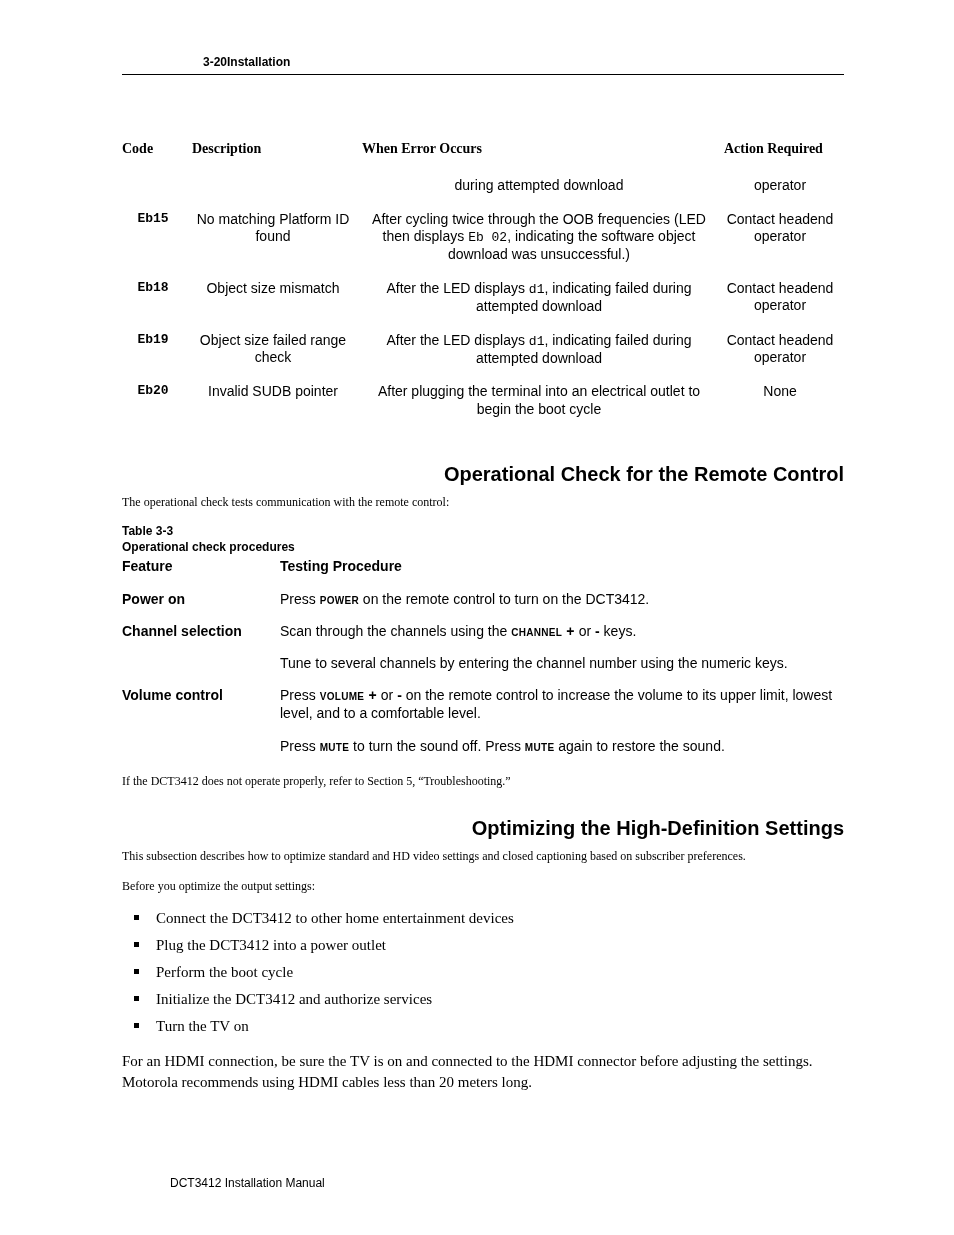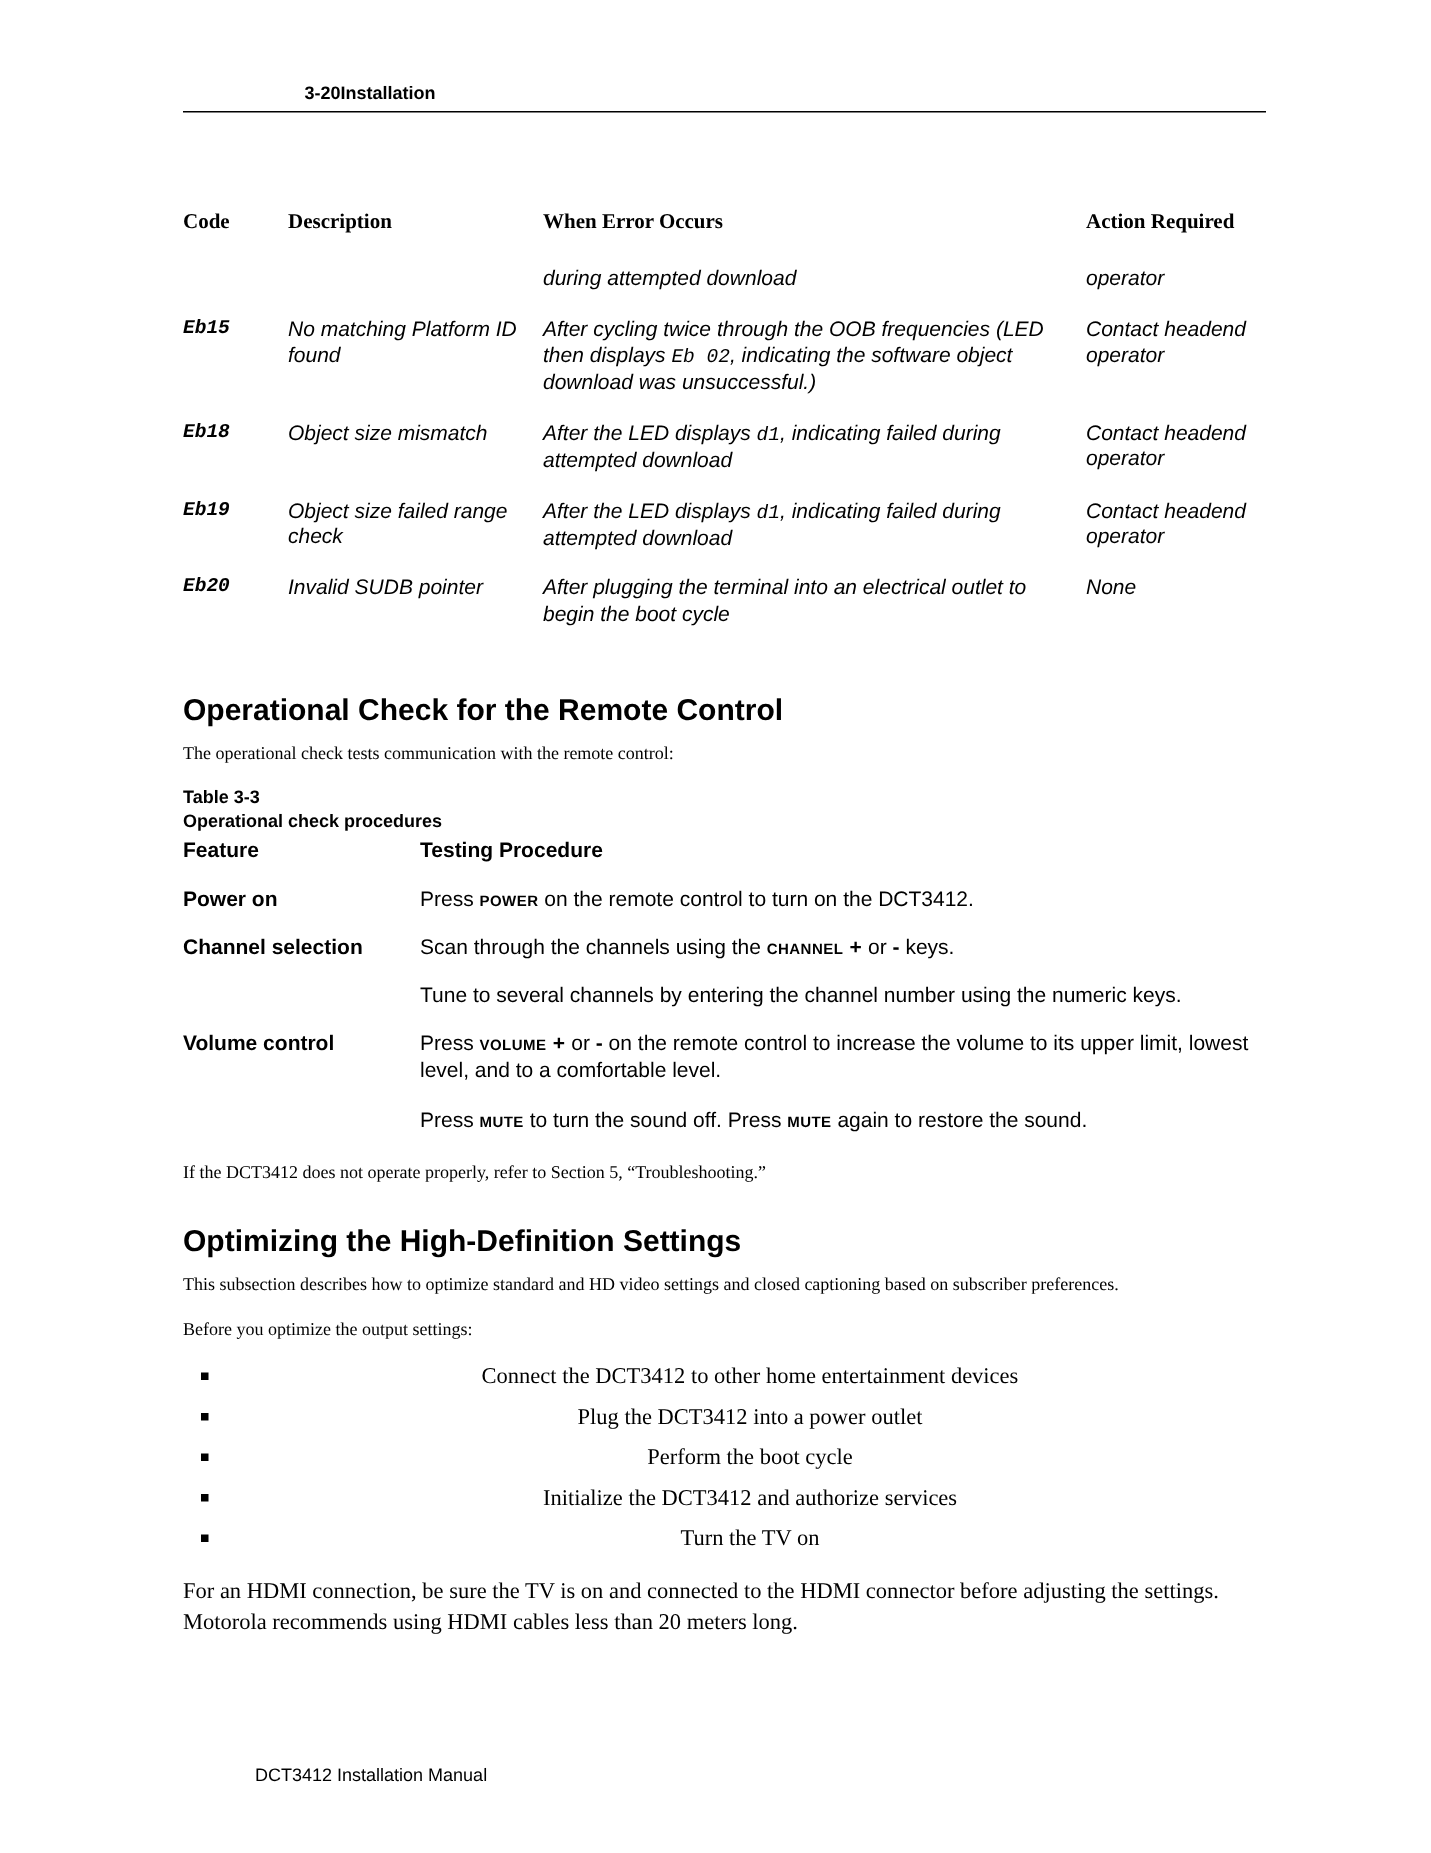--- a/index.html
+++ b/index.html
@@ -34,37 +34,37 @@
   }
   table.err th {
     text-align: left;
     font-weight: bold;
     padding: 6px 6px 14px 0;
     vertical-align: top;
     font-size: 14px;
     font-family: Liberation Serif, serif;
   }
   table.err td {
-    text-align: left;
+    text-align: center;
     vertical-align: top;
     padding: 6px 8px 10px 0;
     line-height: 1.25;
-    font-style: italic;
   }
   .col-code { width: 70px; }
   .col-desc { width: 170px; }
   .col-when { width: auto; }
   .col-act  { width: 120px; }
   .code { font-family: "Courier New", monospace; font-weight: bold; font-size: 13px;}
   .mono { font-family: "Courier New", monospace; font-size: 13px;}
   h2.section-h {
     font-family: Arial, Helvetica, sans-serif;
     font-size: 20px;
     font-weight: bold;
     margin: 0 0 8px 0;
+    text-align: right;
   }
   p.serif {
     font-family: Georgia, "Times New Roman", serif;
     font-size: 12px;
     line-height: 1.35;
     margin: 0 0 14px 0;
   }
   .tbl-caption {
     font-size: 12px;
     font-weight: bold;
@@ -90,21 +90,20 @@
     line-height: 1.3;
   }
   .proc .col-feat { width: 150px; font-weight: bold; margin-top: 29px;}
   .sc { font-variant: small-caps; font-weight: bold; letter-spacing: 0.3px; }
   ul.square {
     list-style: none;
     padding: 0;
     margin: 6px 0 14px 0;
     font-family: Georgia, "Times New Roman", serif;
     font-size: 15px;
-    text-align: center;
   }
   ul.square li {
     position: relative;
     padding-left: 34px;
     margin: 6px 0;
     line-height: 1.4;
   }
   ul.square li::before {
     content: "";
     position: absolute;

